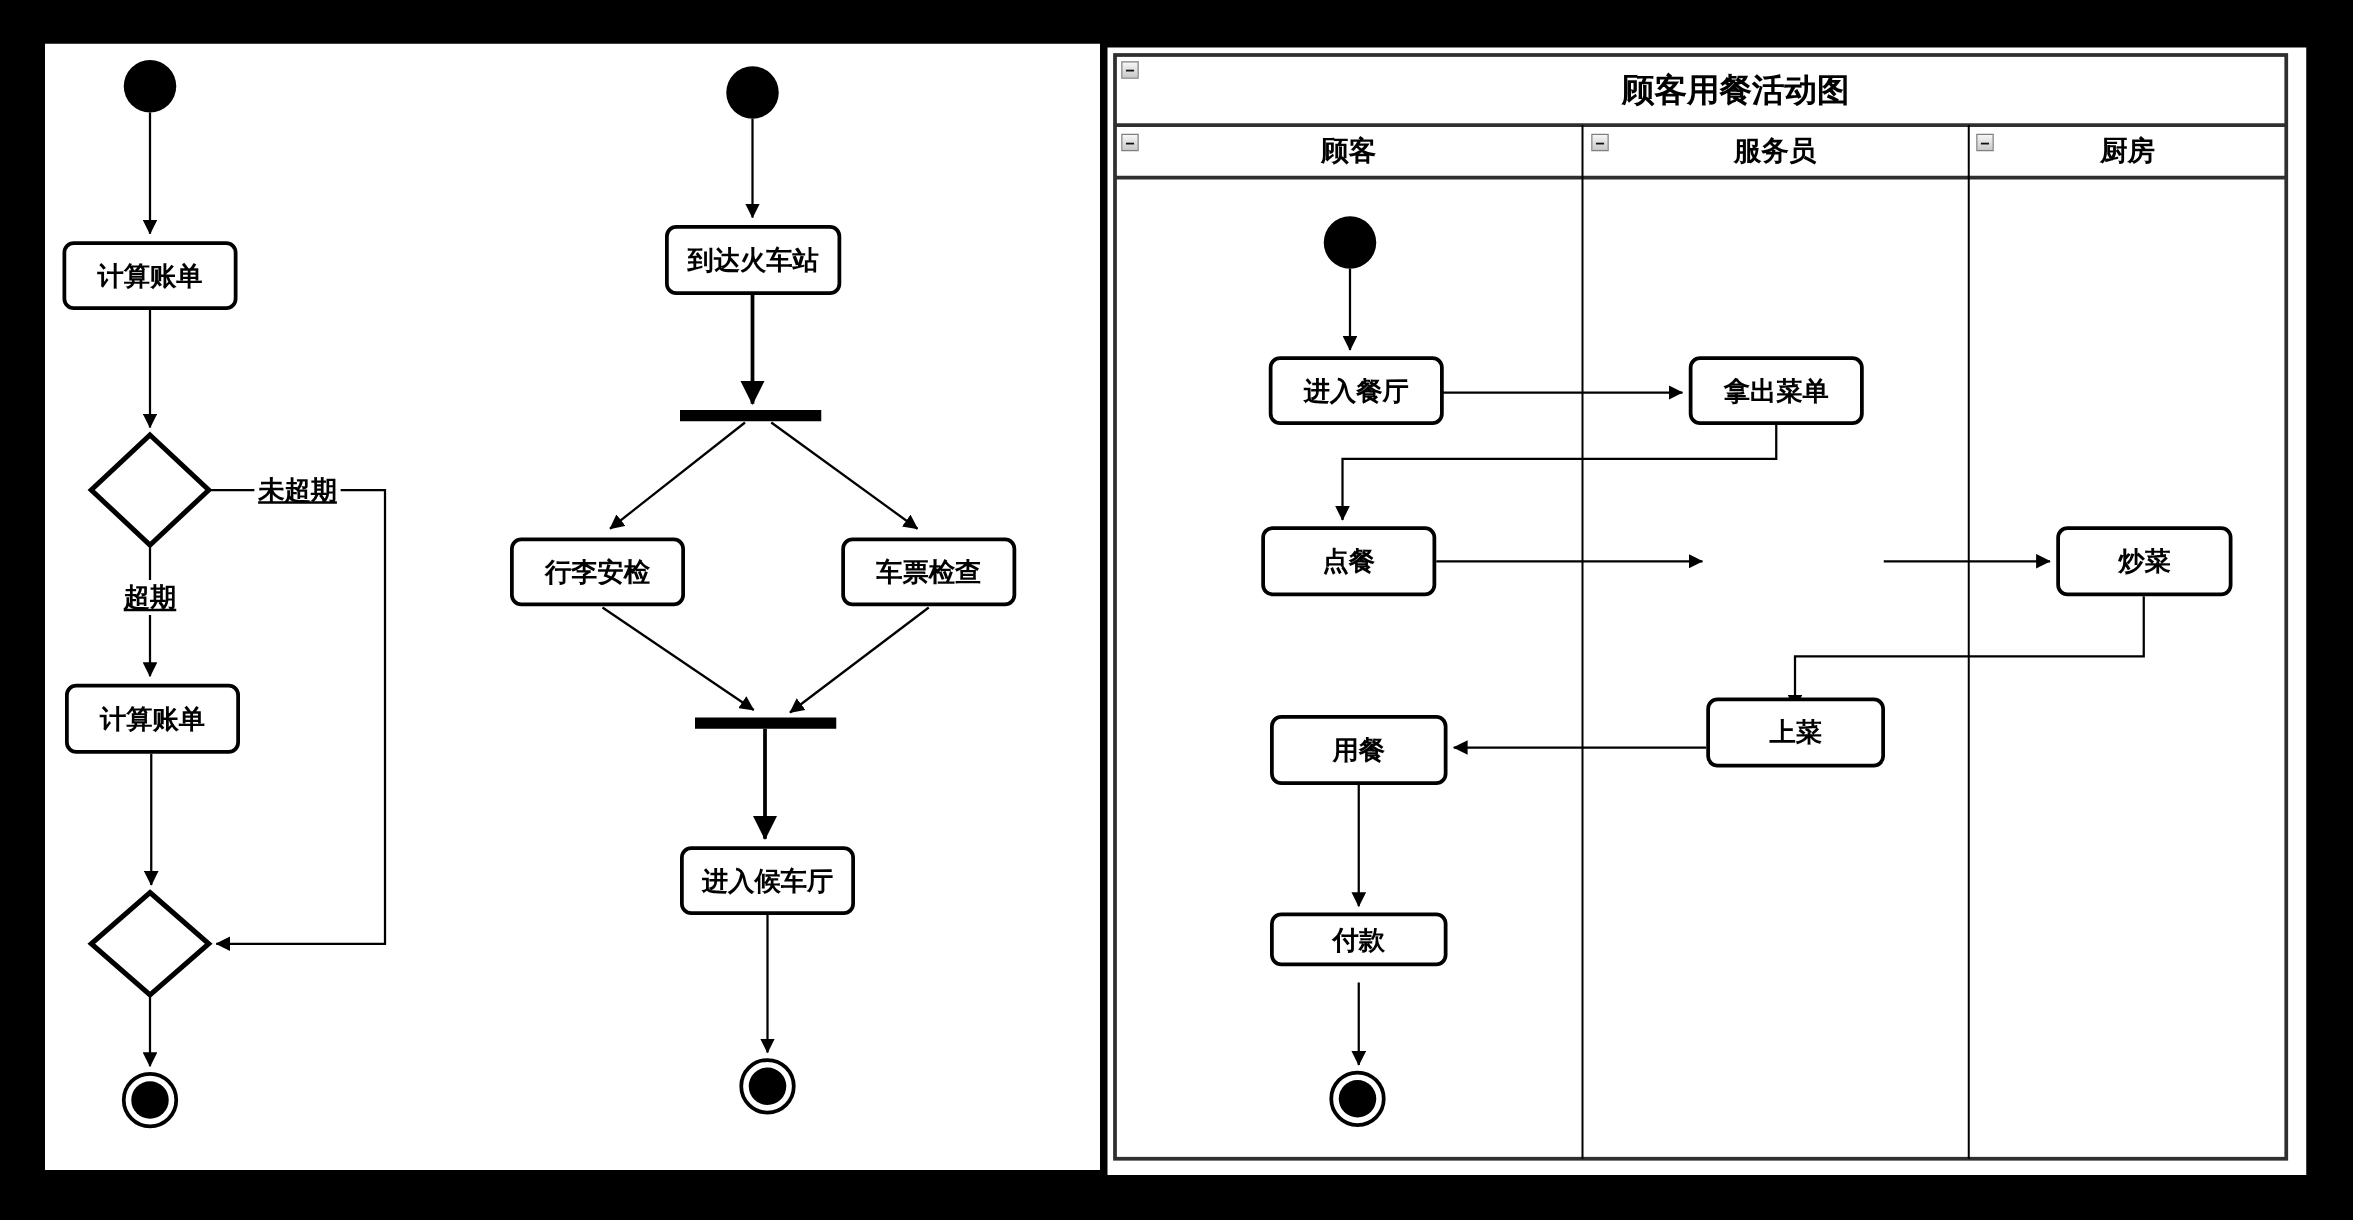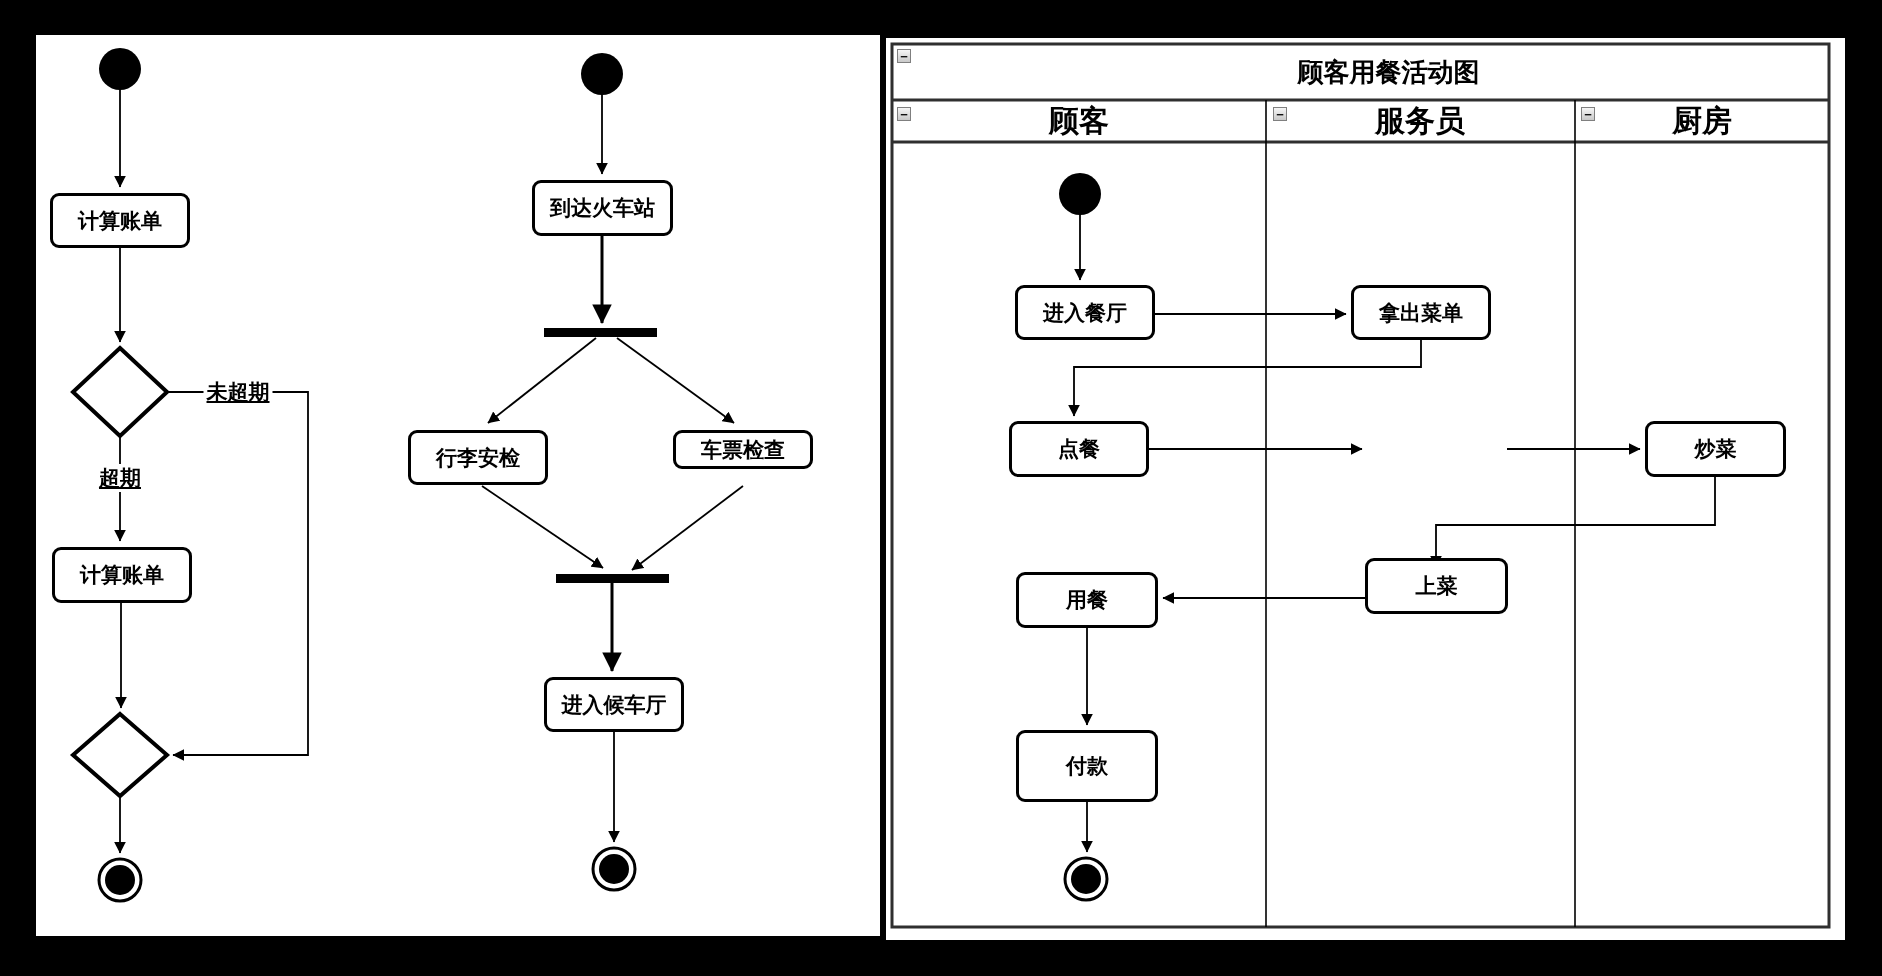--- a/index.html
+++ b/index.html
@@ -5,21 +5,21 @@
   html,body{margin:0;padding:0;background:#000;}
   .stage{position:relative;width:1882px;height:976px;background:#000;overflow:hidden;
          font-family:"Liberation Sans","DejaVu Sans",sans-serif;}
   .canvas{position:absolute;background:#fff;}
   .layer{position:absolute;left:0;top:0;}
   .activity{position:absolute;box-sizing:border-box;background:#fff;border:3px solid #000;
             border-radius:9px;display:flex;align-items:center;justify-content:center;
             font-weight:700;font-size:21px;color:#000;white-space:nowrap;}
   .edge-label{position:absolute;transform:translate(-50%,-50%);background:#fff;
               padding:0 3px;font-size:21px;font-weight:700;color:#000;white-space:nowrap;text-decoration:underline;}
-  .lane-label{position:absolute;transform:translate(-50%,-50%);font-size:30px;font-weight:700;color:#000;white-space:nowrap;}
+  .lane-label{position:absolute;transform:translate(-50%,-50%);font-size:22px;font-weight:700;color:#000;white-space:nowrap;}
   .frame-title{position:absolute;left:6px;top:6px;width:937px;height:56px;display:flex;
                align-items:center;justify-content:center;font-size:26px;font-weight:700;color:#000;margin-left:28px;}
   .collapse-btn{position:absolute;width:14px;height:14px;box-sizing:border-box;border:1px solid #7f7f7f;
                 background:linear-gradient(#f6f6f6,#c9c9c9);display:flex;align-items:center;
                 justify-content:center;font-size:13px;font-weight:700;line-height:1;color:#111;cursor:pointer;}
   svg .edge{stroke:#000;stroke-width:1.8;fill:none;}
   svg .edge-thick{stroke:#000;stroke-width:3;fill:none;}
   svg .diamond{fill:#fff;stroke:#000;stroke-width:4;}
   svg .solid{fill:#000;stroke:none;}
   svg .ring{fill:#fff;stroke:#000;stroke-width:3;}
@@ -67,21 +67,21 @@
       <circle class="solid" cx="578" cy="834" r="15"></circle>
     </svg>
 
     <div class="activity" style="left:14px;top:158px;width:140px;height:55px">计算账单</div>
     <div class="activity" style="left:16px;top:512px;width:140px;height:56px">计算账单</div>
     <div class="edge-label" style="left:202px;top:357px">未超期</div>
     <div class="edge-label" style="left:84px;top:443px">超期</div>
 
     <div class="activity" style="left:496px;top:145px;width:141px;height:56px">到达火车站</div>
     <div class="activity" style="left:372px;top:395px;width:140px;height:55px">行李安检</div>
-    <div class="activity" style="left:637px;top:395px;width:140px;height:39px">车票检查</div>
+    <div class="activity" style="left:637px;top:395px;width:140px;height:55px">车票检查</div>
     <div class="activity" style="left:508px;top:642px;width:140px;height:55px">进入候车厅</div>
   </div>
 
   <div class="canvas" style="left:886px;top:38px;width:959px;height:902px">
 
     <svg class="layer" width="959" height="902" viewBox="0 0 959 902">
 
       <rect class="frame-line" x="6" y="6" width="937" height="883"></rect>
       <line class="frame-line" x1="6" y1="62" x2="943" y2="62"></line>
       <line class="frame-line" x1="6" y1="104" x2="943" y2="104"></line>
@@ -110,15 +110,15 @@
     <div class="lane-label" style="left:193px;top:83px">顾客</div>
     <div class="lane-label" style="left:534px;top:83px">服务员</div>
     <div class="lane-label" style="left:816px;top:83px">厨房</div>
 
     <div class="activity" style="left:129px;top:247px;width:140px;height:55px">进入餐厅</div>
     <div class="activity" style="left:465px;top:247px;width:140px;height:55px">拿出菜单</div>
     <div class="activity" style="left:123px;top:383px;width:140px;height:56px">点餐</div>
     <div class="activity" style="left:759px;top:383px;width:141px;height:56px">炒菜</div>
     <div class="activity" style="left:479px;top:520px;width:143px;height:56px">上菜</div>
     <div class="activity" style="left:130px;top:534px;width:142px;height:56px">用餐</div>
-    <div class="activity" style="left:130px;top:692px;width:142px;height:72px">付款</div>
+    <div class="activity" style="left:130px;top:692px;width:142px;height:43px">付款</div>
   </div>
 </div>
 
 </body></html>

